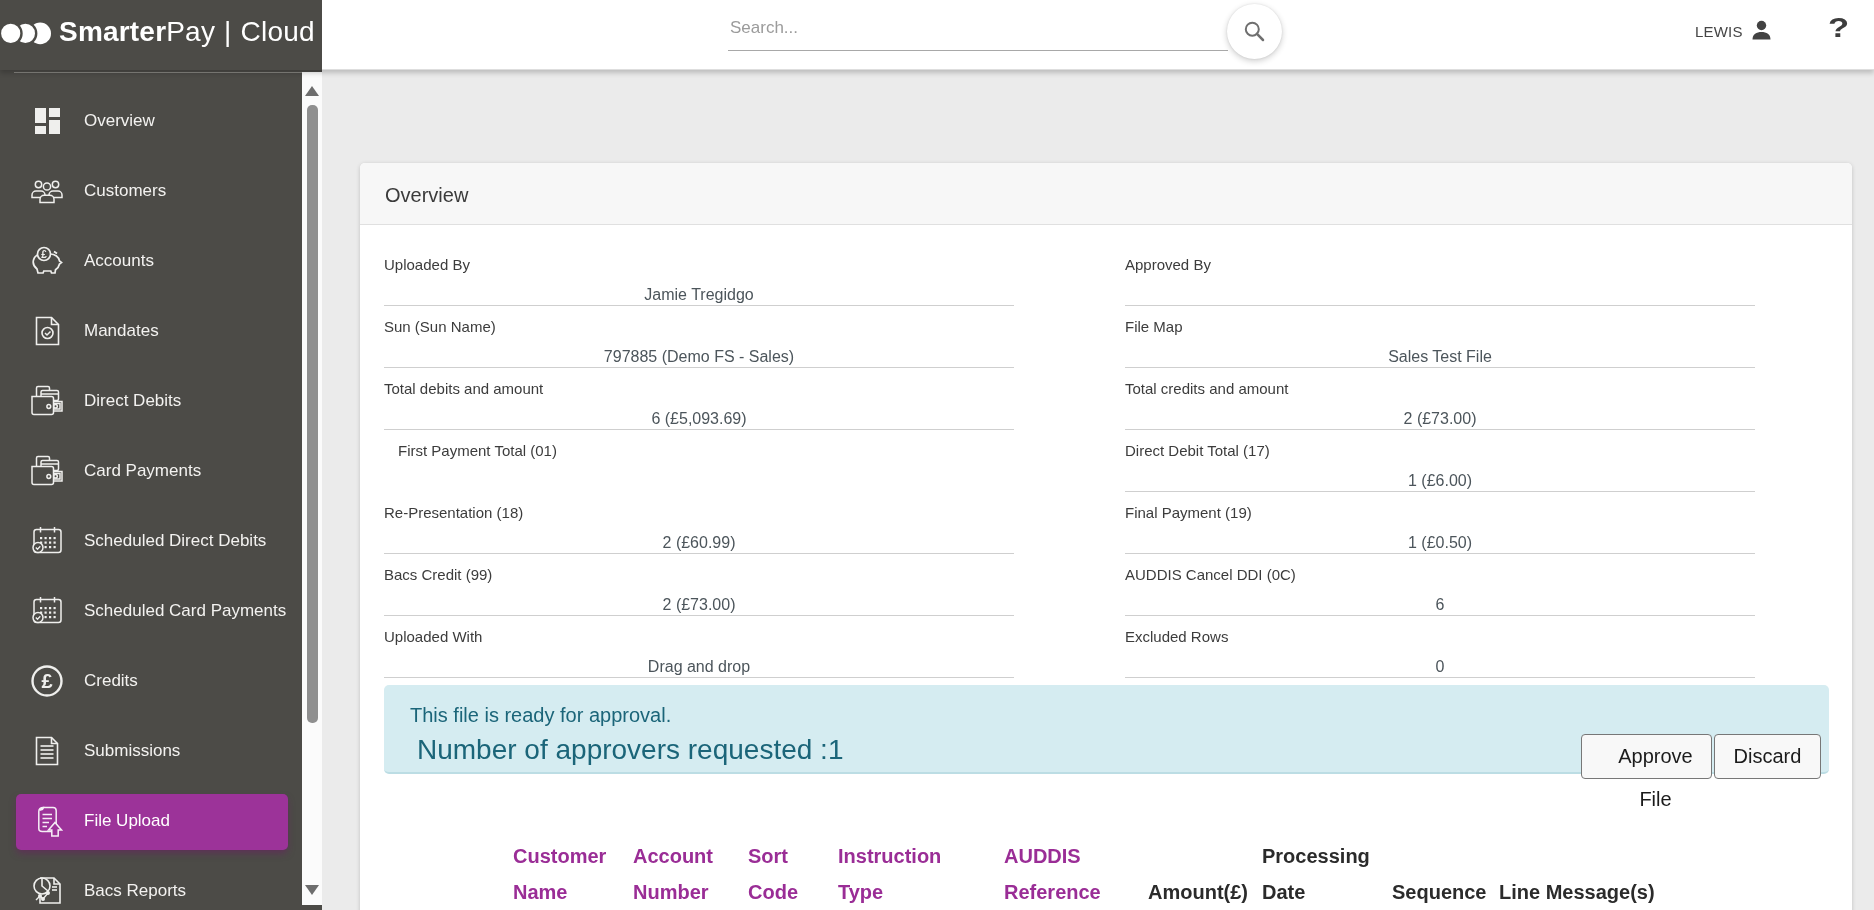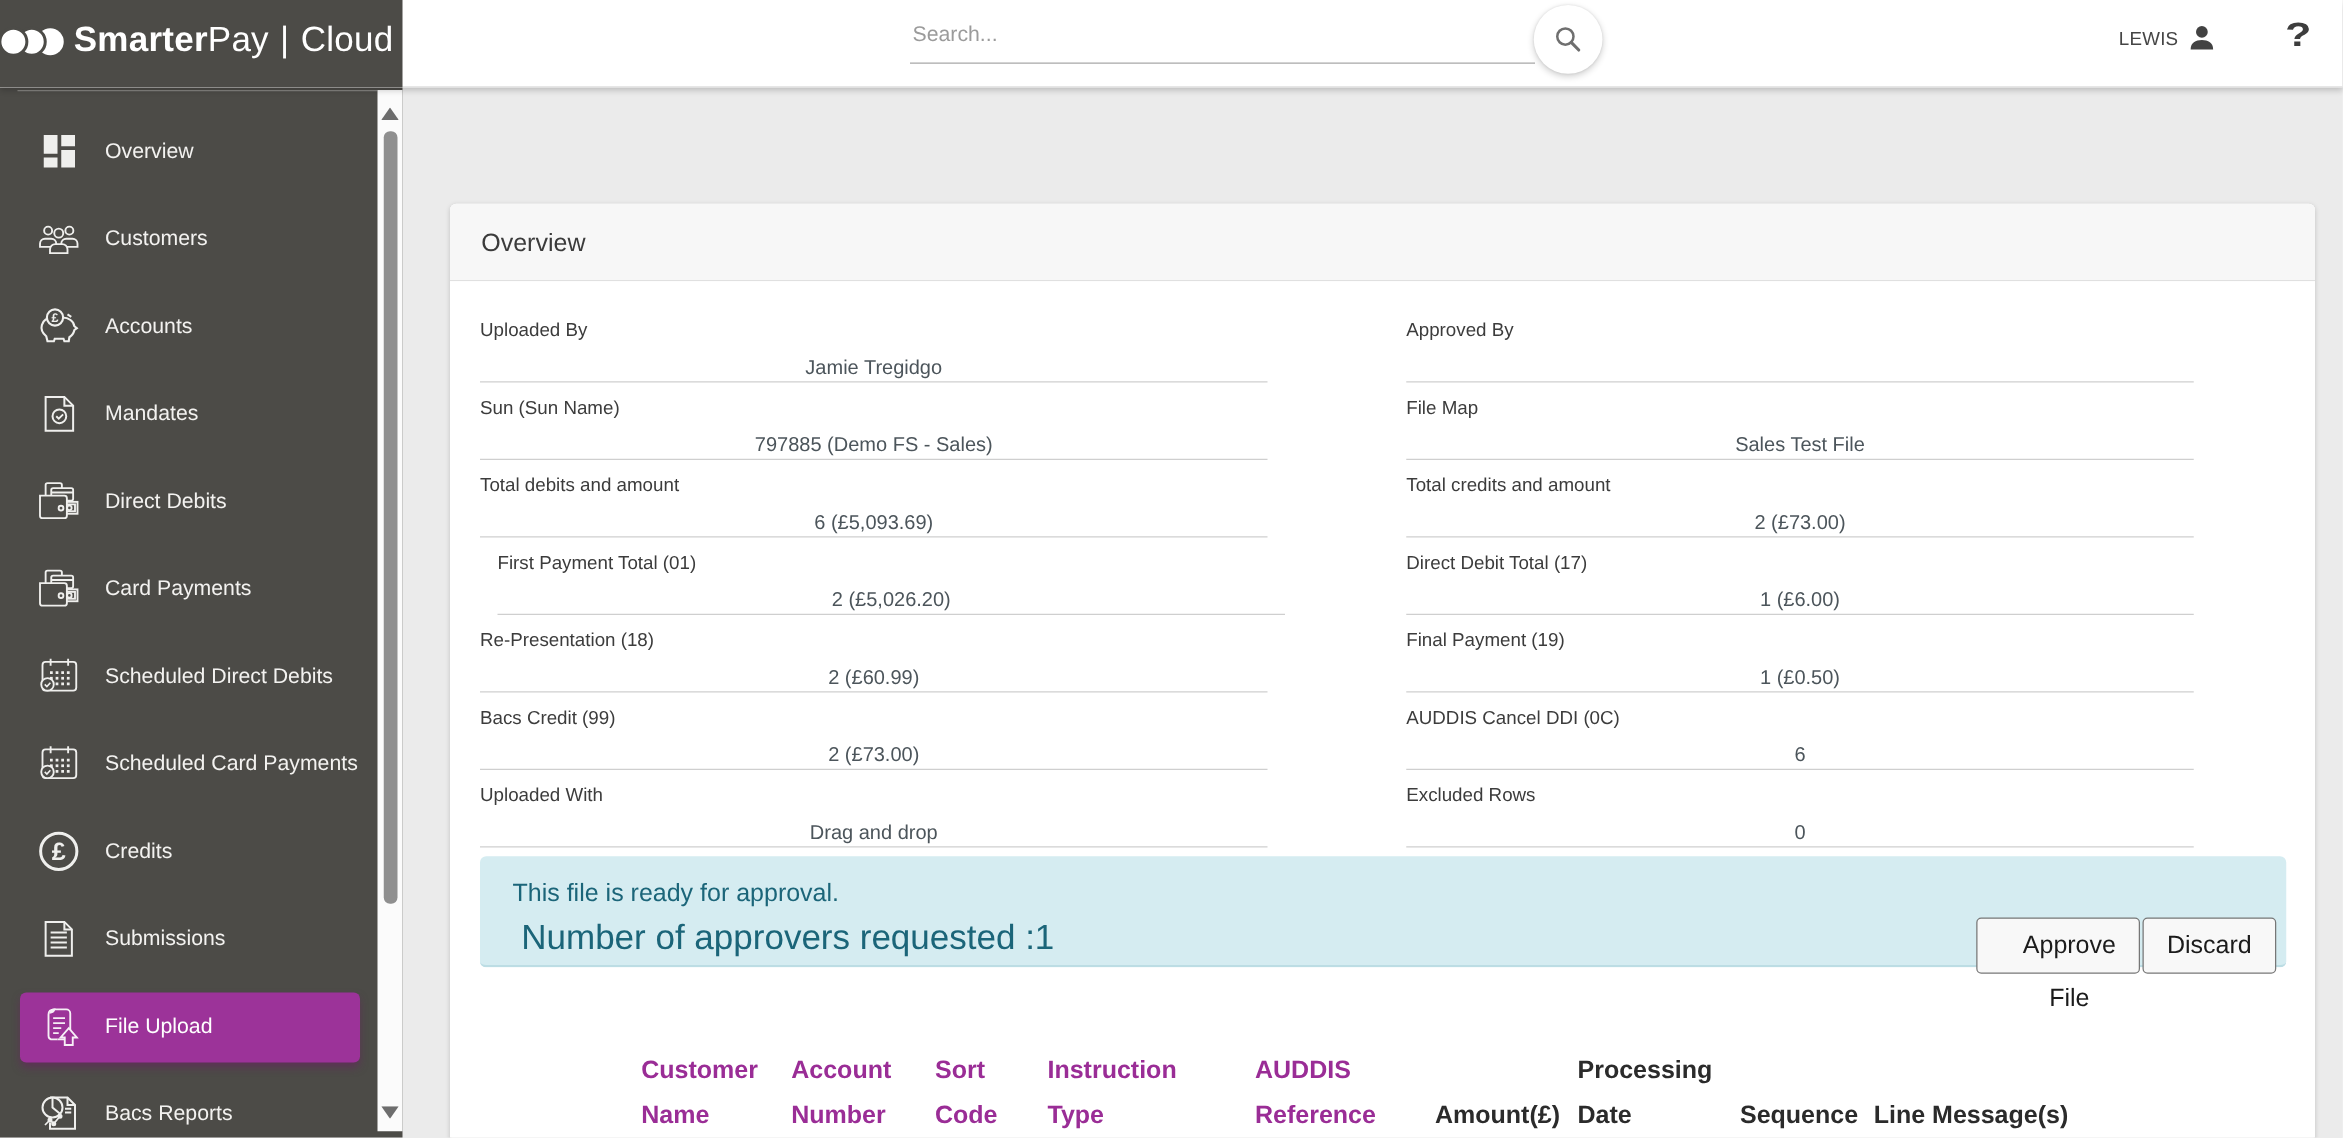--- a/index.html
+++ b/index.html
@@ -309,21 +309,20 @@
     <div class="fld" style="left:24px; top:158px;">
         <div class="lb">Sun (Sun Name)</div>
         <div class="vl">797885 (Demo FS - Sales)</div>
       </div>
     <div class="fld" style="left:24px; top:220px;">
         <div class="lb">Total debits and amount</div>
         <div class="vl">6 (£5,093.69)</div>
       </div>
     <div class="fld" style="left:38px; top:282px;">
         <div class="lb">First Payment Total (01)</div>
-        <div class="vl">2 (£5,026.20)</div>
       </div>
     <div class="fld" style="left:24px; top:344px;">
         <div class="lb">Re-Presentation (18)</div>
         <div class="vl">2 (£60.99)</div>
       </div>
     <div class="fld" style="left:24px; top:406px;">
         <div class="lb">Bacs Credit (99)</div>
         <div class="vl">2 (£73.00)</div>
       </div>
     <div class="fld" style="left:24px; top:468px;">

